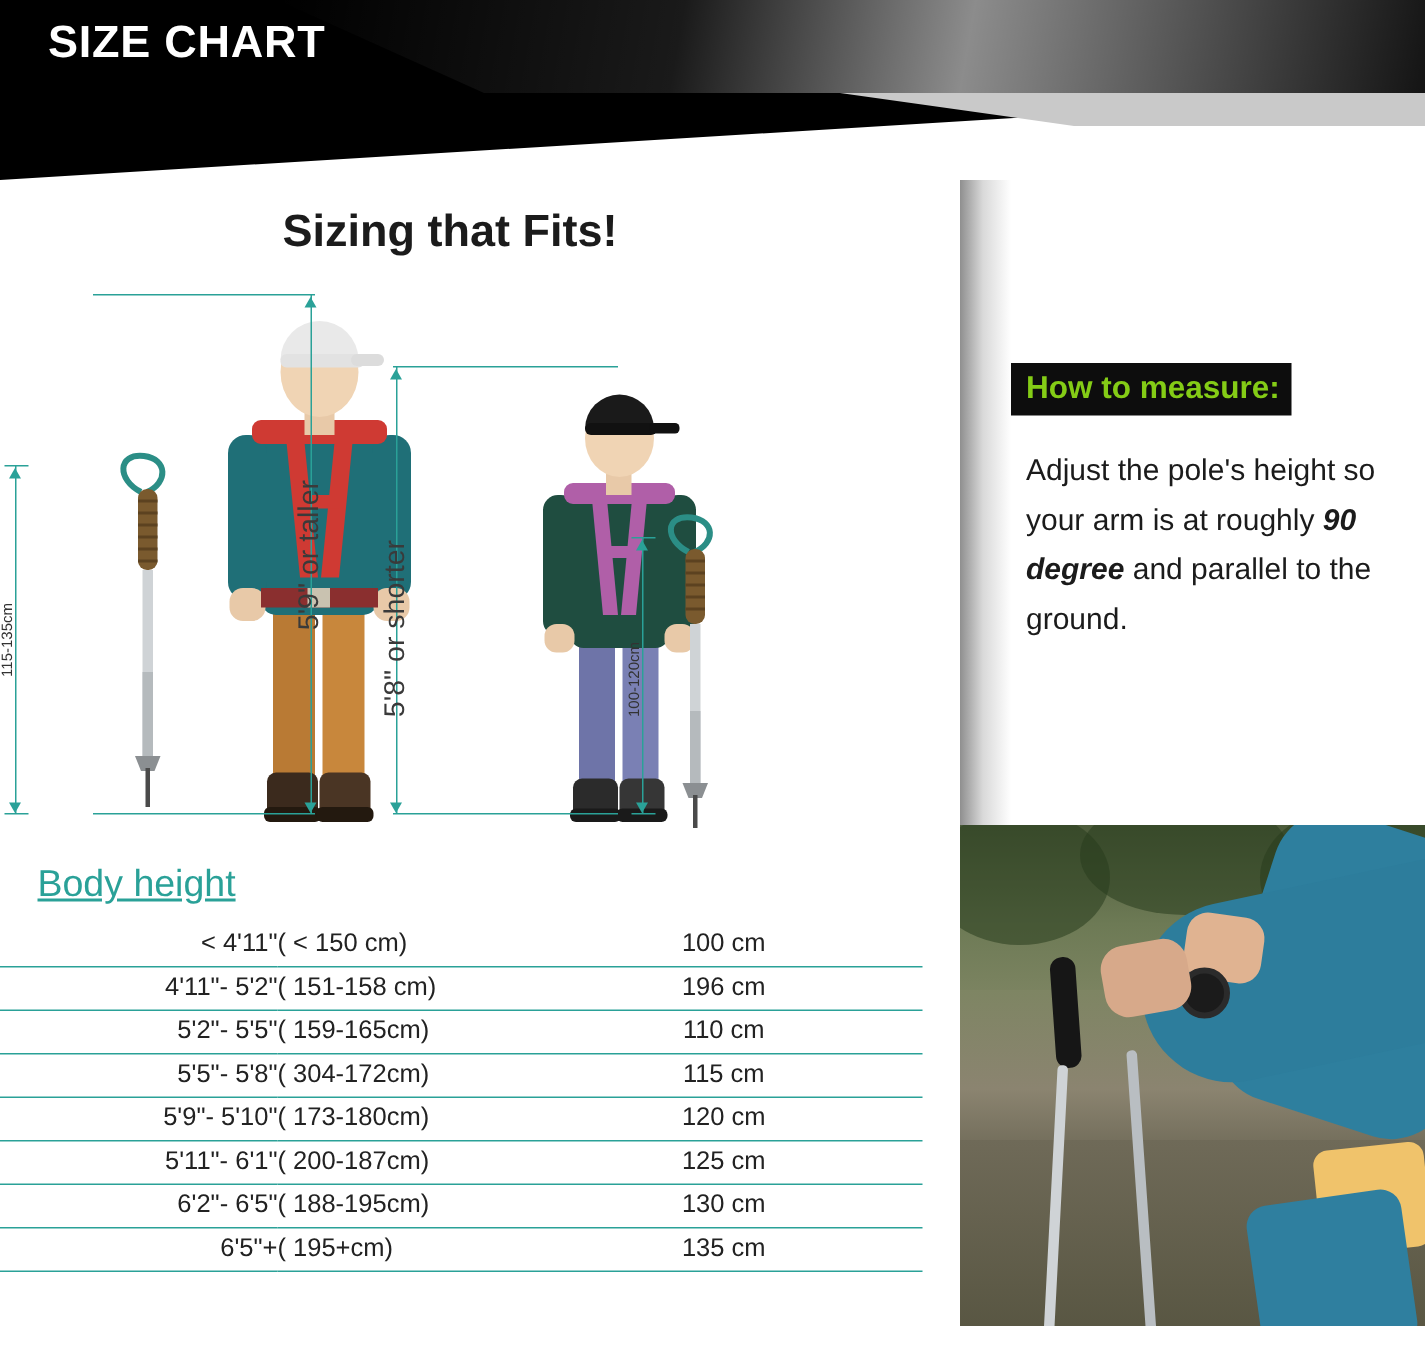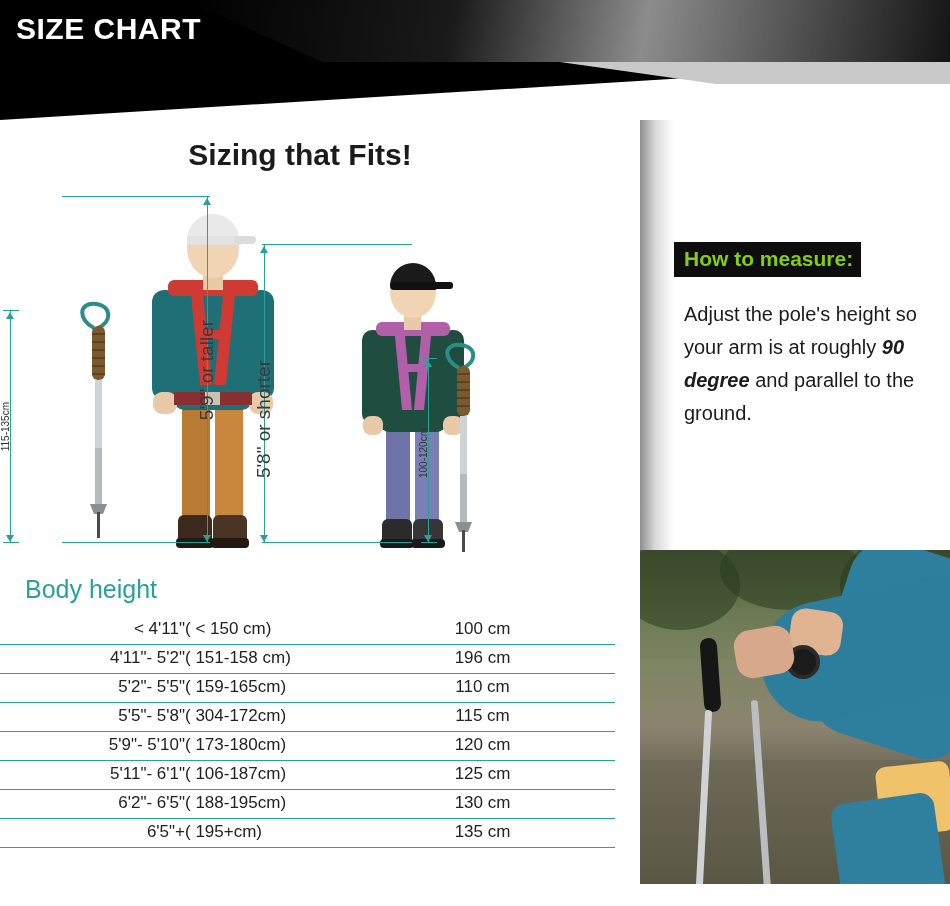--- a/index.html
+++ b/index.html
@@ -20,21 +20,21 @@
 
   
   .header {
     position: absolute;
     left: 0; top: 0;
     width: 950px; height: 62px;
     background: #000000;
   }
   .header-title {
     position: absolute;
-    left: 16px; top: 12px;
+    left: 32px; top: 12px;
     color: #ffffff;
     font-size: 30px;
     font-weight: bold;
     letter-spacing: 0.5px;
   }
   .header-sheen {
     position: absolute;
     left: 185px; top: 0;
     width: 765px; height: 62px;
     background: linear-gradient(100deg, rgba(255,255,255,0) 0%, rgba(255,255,255,0.10) 35%, rgba(255,255,255,0.55) 60%, rgba(255,255,255,0.08) 100%);
@@ -106,20 +106,21 @@
   .arrow-up { border-bottom: 7px solid #2aa198; }
   .arrow-down { border-top: 7px solid #2aa198; }
 
   
   .captions { position: absolute; left: 0; top: 455px; width: 640px; height: 40px; }
   .cap-body, .cap-adj {
     position: absolute;
     font-size: 25px;
     color: #2aa198;
     font-weight: normal;
+    text-decoration: underline;
   }
   .cap-body { left: 25px; top: 0; }
   .cap-adj { left: 310px; top: 0; }
 
   
   .size-table {
     position: absolute;
     left: 0; top: 495px;
     width: 640px;
   }
@@ -441,21 +442,21 @@
             <td class="col-cm">( 304-172cm)</td>
             <td class="col-adj">115 cm</td>
           </tr>
           <tr>
             <td class="col-range">5'9"- 5'10"</td>
             <td class="col-cm">( 173-180cm)</td>
             <td class="col-adj">120 cm</td>
           </tr>
           <tr>
             <td class="col-range">5'11"- 6'1"</td>
-            <td class="col-cm">( 106-187cm)</td>
+            <td class="col-cm">( 200-187cm)</td>
             <td class="col-adj">125 cm</td>
           </tr>
           <tr>
             <td class="col-range">6'2"- 6'5"</td>
             <td class="col-cm">( 188-195cm)</td>
             <td class="col-adj">130 cm</td>
           </tr>
           <tr>
             <td class="col-range">6'5"+</td>
             <td class="col-cm">( 195+cm)</td>

